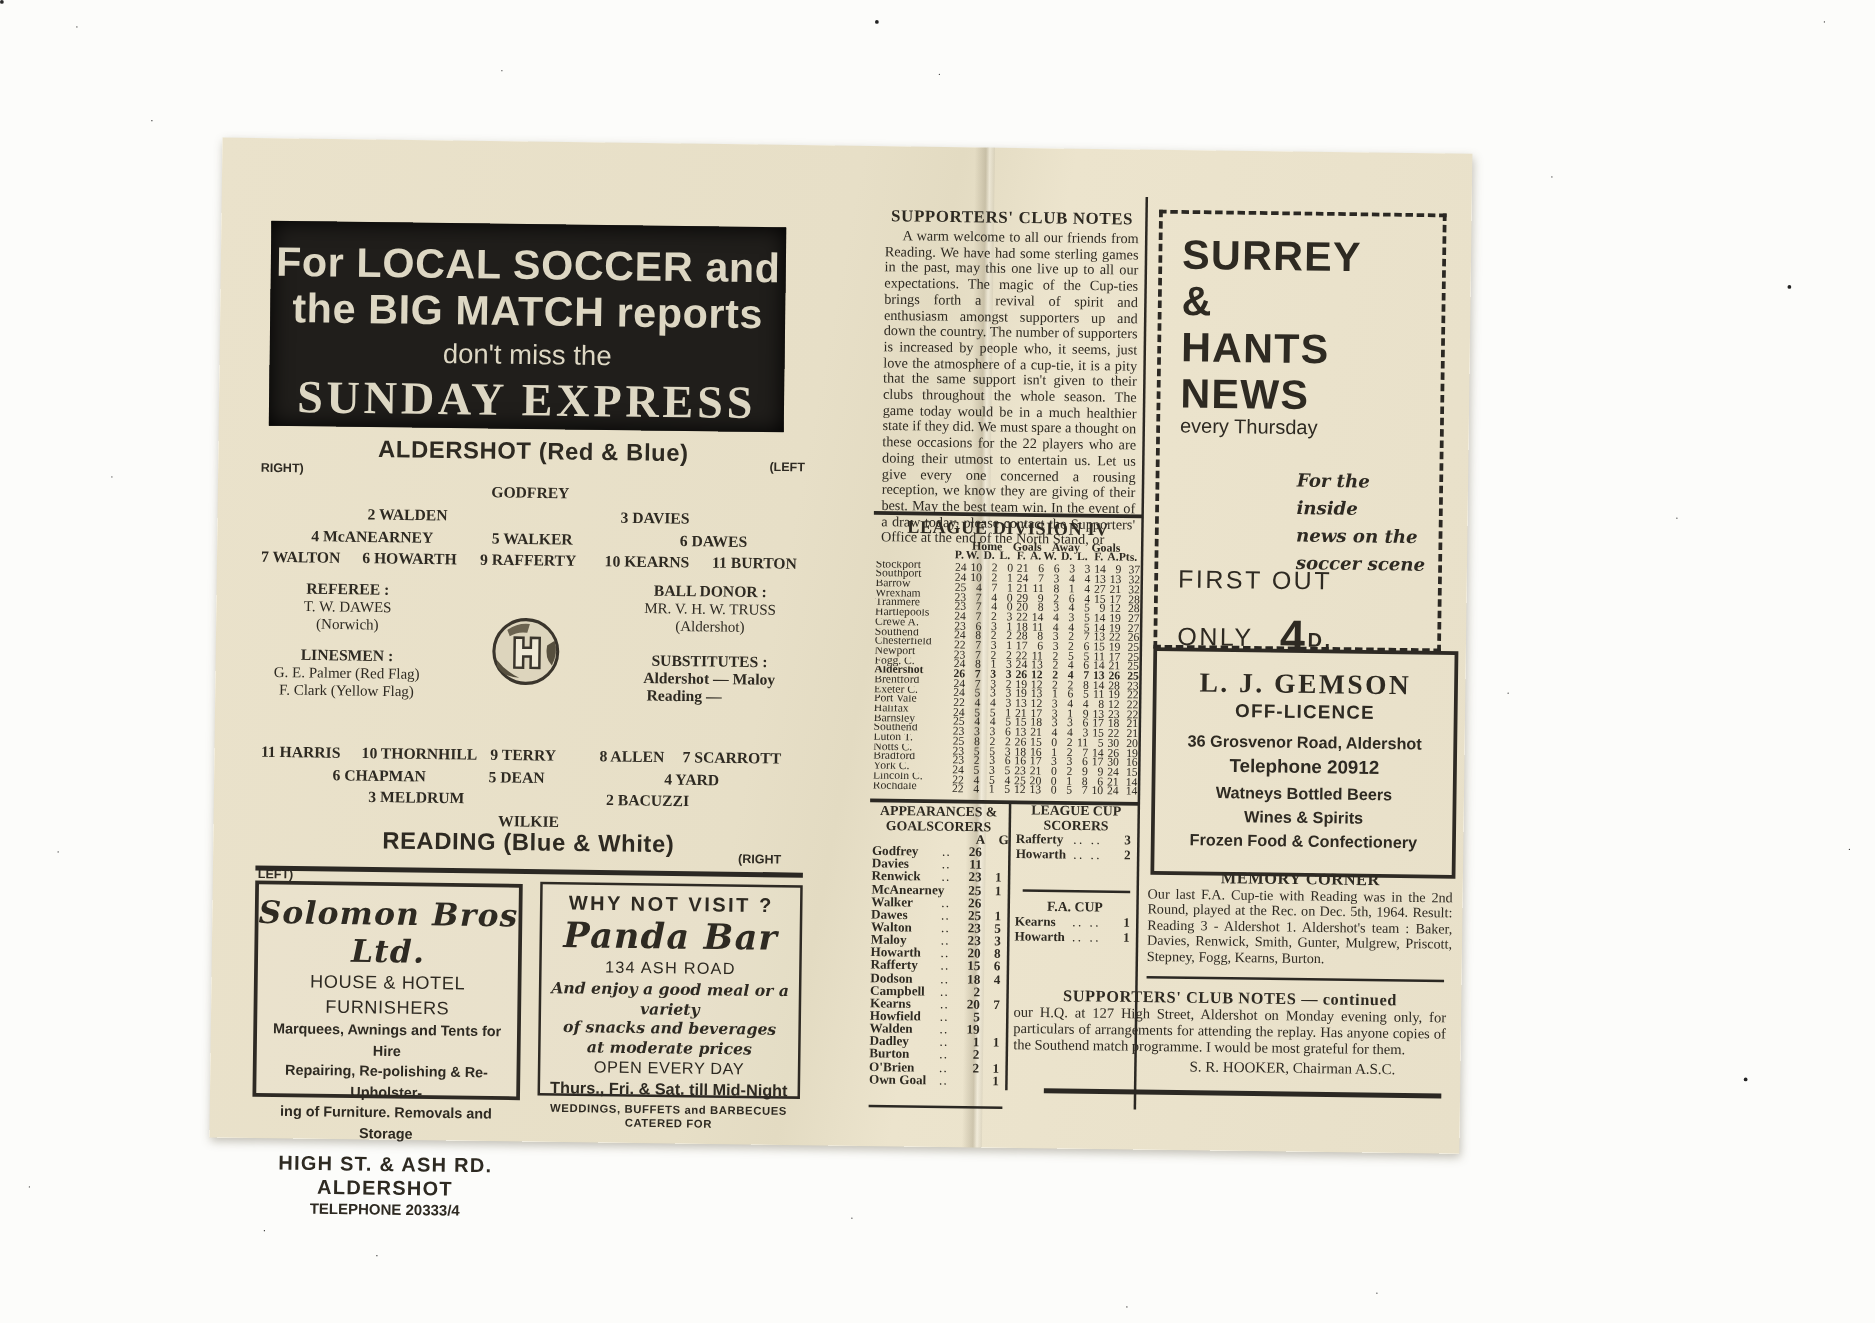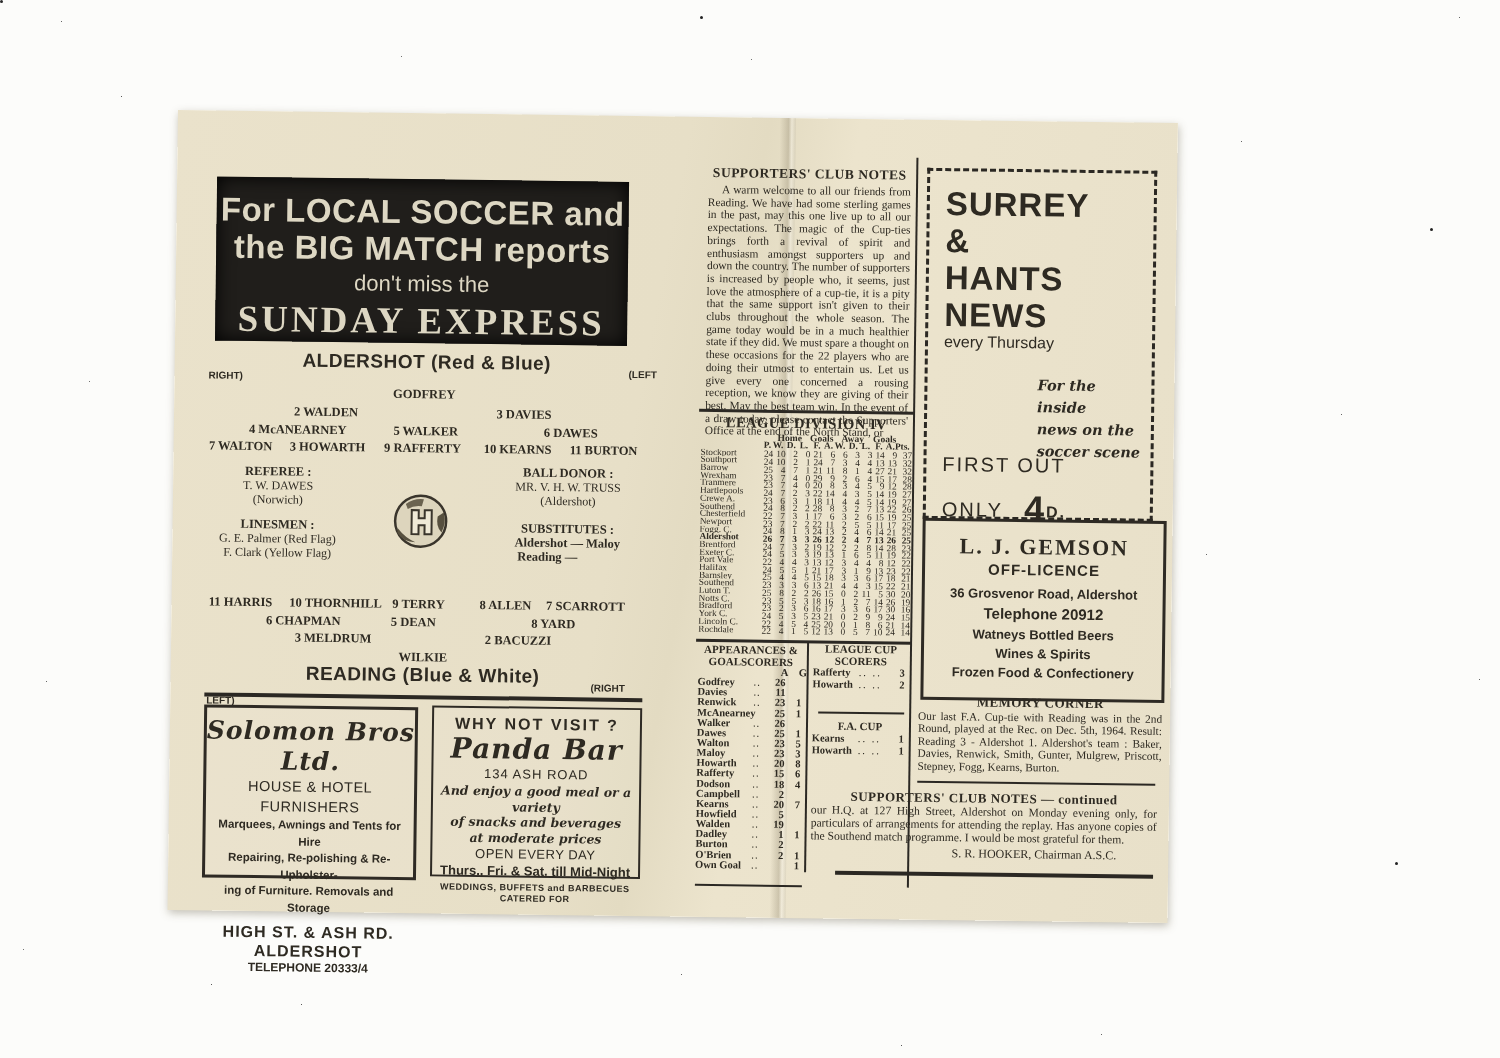--- a/index.html
+++ b/index.html
@@ -112,37 +112,37 @@
   <div class="abs sx">
     <div style="height:14px"></div>
     <div class="l12">For LOCAL SOCCER and</div>
     <div class="l12">the BIG MATCH reports</div>
     <div class="l3">don't miss the</div>
     <div class="l4">SUNDAY EXPRESS</div>
   </div>
 
   <div class="abs ts-title ctr" style="left:32px;top:238px;width:440px;">ALDERSHOT  (Red &amp; Blue)</div>
   <div class="abs lab" style="left:34px;top:259px;">RIGHT)</div>
-  <div class="abs lab" style="left:454px;top:253px;text-align:right;">(LEFT</div>
+  <div class="abs lab" style="left:441px;top:253px;text-align:right;">(LEFT</div>
 
   <div class="trow" style="top:274px;">
     <span class="p" style="left:218px;">GODFREY</span>
   </div>
   <div class="trow" style="top:293px;">
     <span class="p" style="left:120px;">2 WALDEN</span>
     <span class="p" style="left:318px;">3 DAVIES</span>
   </div>
   <div class="trow" style="top:311px;">
     <span class="p" style="left:92px;">4 McANEARNEY</span>
     <span class="p" style="left:220px;">5 WALKER</span>
     <span class="p" style="left:365px;">6 DAWES</span>
   </div>
   <div class="trow" style="top:328px;">
     <span class="p" style="left:35px;">7 WALTON</span>
-    <span class="p" style="left:122px;">3 HOWARTH</span>
+    <span class="p" style="left:122px;">6 HOWARTH</span>
     <span class="p" style="left:217px;">9 RAFFERTY</span>
     <span class="p" style="left:312px;">10 KEARNS</span>
     <span class="p" style="left:398px;">11 BURTON</span>
   </div>
 
   <div class="abs ctr off" style="left:20px;top:353px;width:170px;">
     <b>REFEREE :</b><br>
     <span>T. W. DAWES</span><br>
     <span>(Norwich)</span>
     <div style="height:11px"></div>
@@ -172,21 +172,21 @@
   <div class="trow" style="top:484px;">
     <span class="p" style="left:37px;">11 HARRIS</span>
     <span class="p" style="left:132px;">10 THORNHILL</span>
     <span class="p" style="left:215px;">9 TERRY</span>
     <span class="p" style="left:302px;">8 ALLEN</span>
     <span class="p" style="left:382px;">7 SCARROTT</span>
   </div>
   <div class="trow" style="top:502px;">
     <span class="p" style="left:100px;">6 CHAPMAN</span>
     <span class="p" style="left:210px;">5 DEAN</span>
-    <span class="p" style="left:350px;">8 YARD</span>
+    <span class="p" style="left:350px;">4 YARD</span>
   </div>
   <div class="trow" style="top:519px;">
     <span class="p" style="left:130px;">3 MELDRUM</span>
     <span class="p" style="left:315px;">2 BACUZZI</span>
   </div>
   <div class="trow" style="top:537px;">
     <span class="p" style="left:220px;">WILKIE</span>
   </div>
   <div class="abs ts-title ctr" style="left:32px;top:551px;width:440px;">READING  (Blue &amp; White)</div>
   <div class="abs lab" style="left:36px;top:584px;">LEFT)</div>

